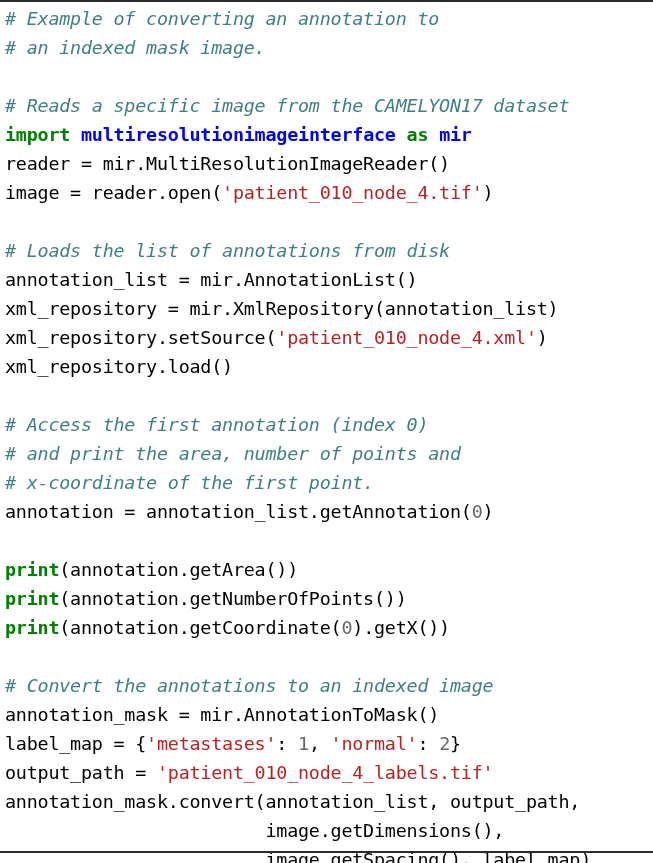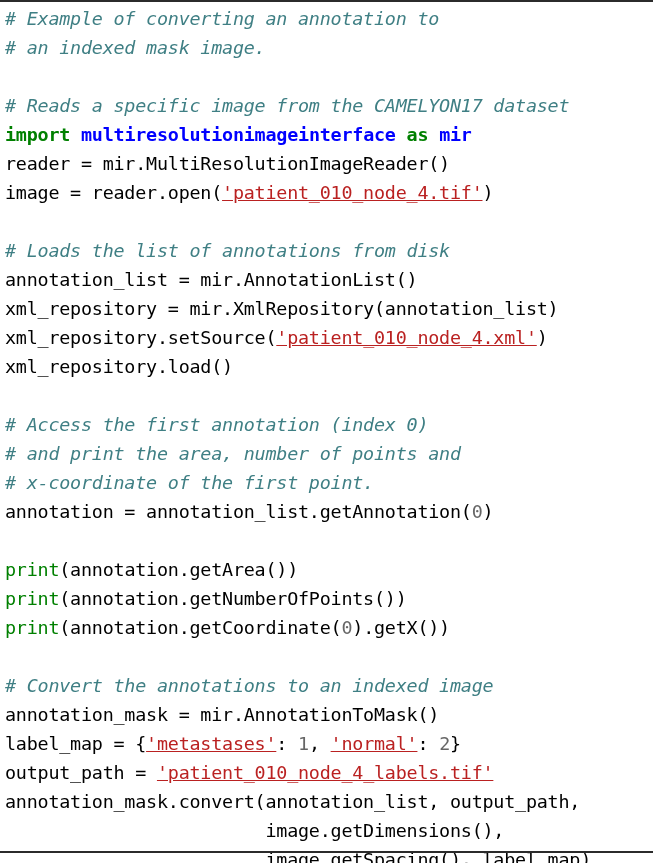--- a/index.html
+++ b/index.html
@@ -48,22 +48,22 @@
   }
   .ln {
     display: block;
     height: 29px;
     white-space: pre;
   }
   
   .c  { color: #3f7f84; font-style: italic; }   
   .k  { color: #008000; font-weight: bold; }    
   .nn { color: #0000ff; font-weight: bold; }    
-  .nb { color: #008000; font-weight: normal; margin-top: 8px; }    
-  .s  { color: #ba2121; text-decoration: underline; }                       
+  .nb { color: #008000; font-weight: bold; margin-top: 8px; }    
+  .s  { color: #ba2121; }                       
   .mi { color: #666666; }                       
   .n  { color: #000000; text-align: center; }                       
 </style>
 <style>#code-figure{background:#ffffff;}#code-block{color:#000000;}.c{color:#3f7f84;}.k{color:#008000;text-align:center;}.nb{color:#008000;}.nn{color:#0000ff;}.s{color:#ba2121;}.mi{color:#666666;}.rule{background:#2b2b2b;}</style></head>
 <body>
 
 <div id="code-figure">
 
   <div class="rule top"></div>
 

